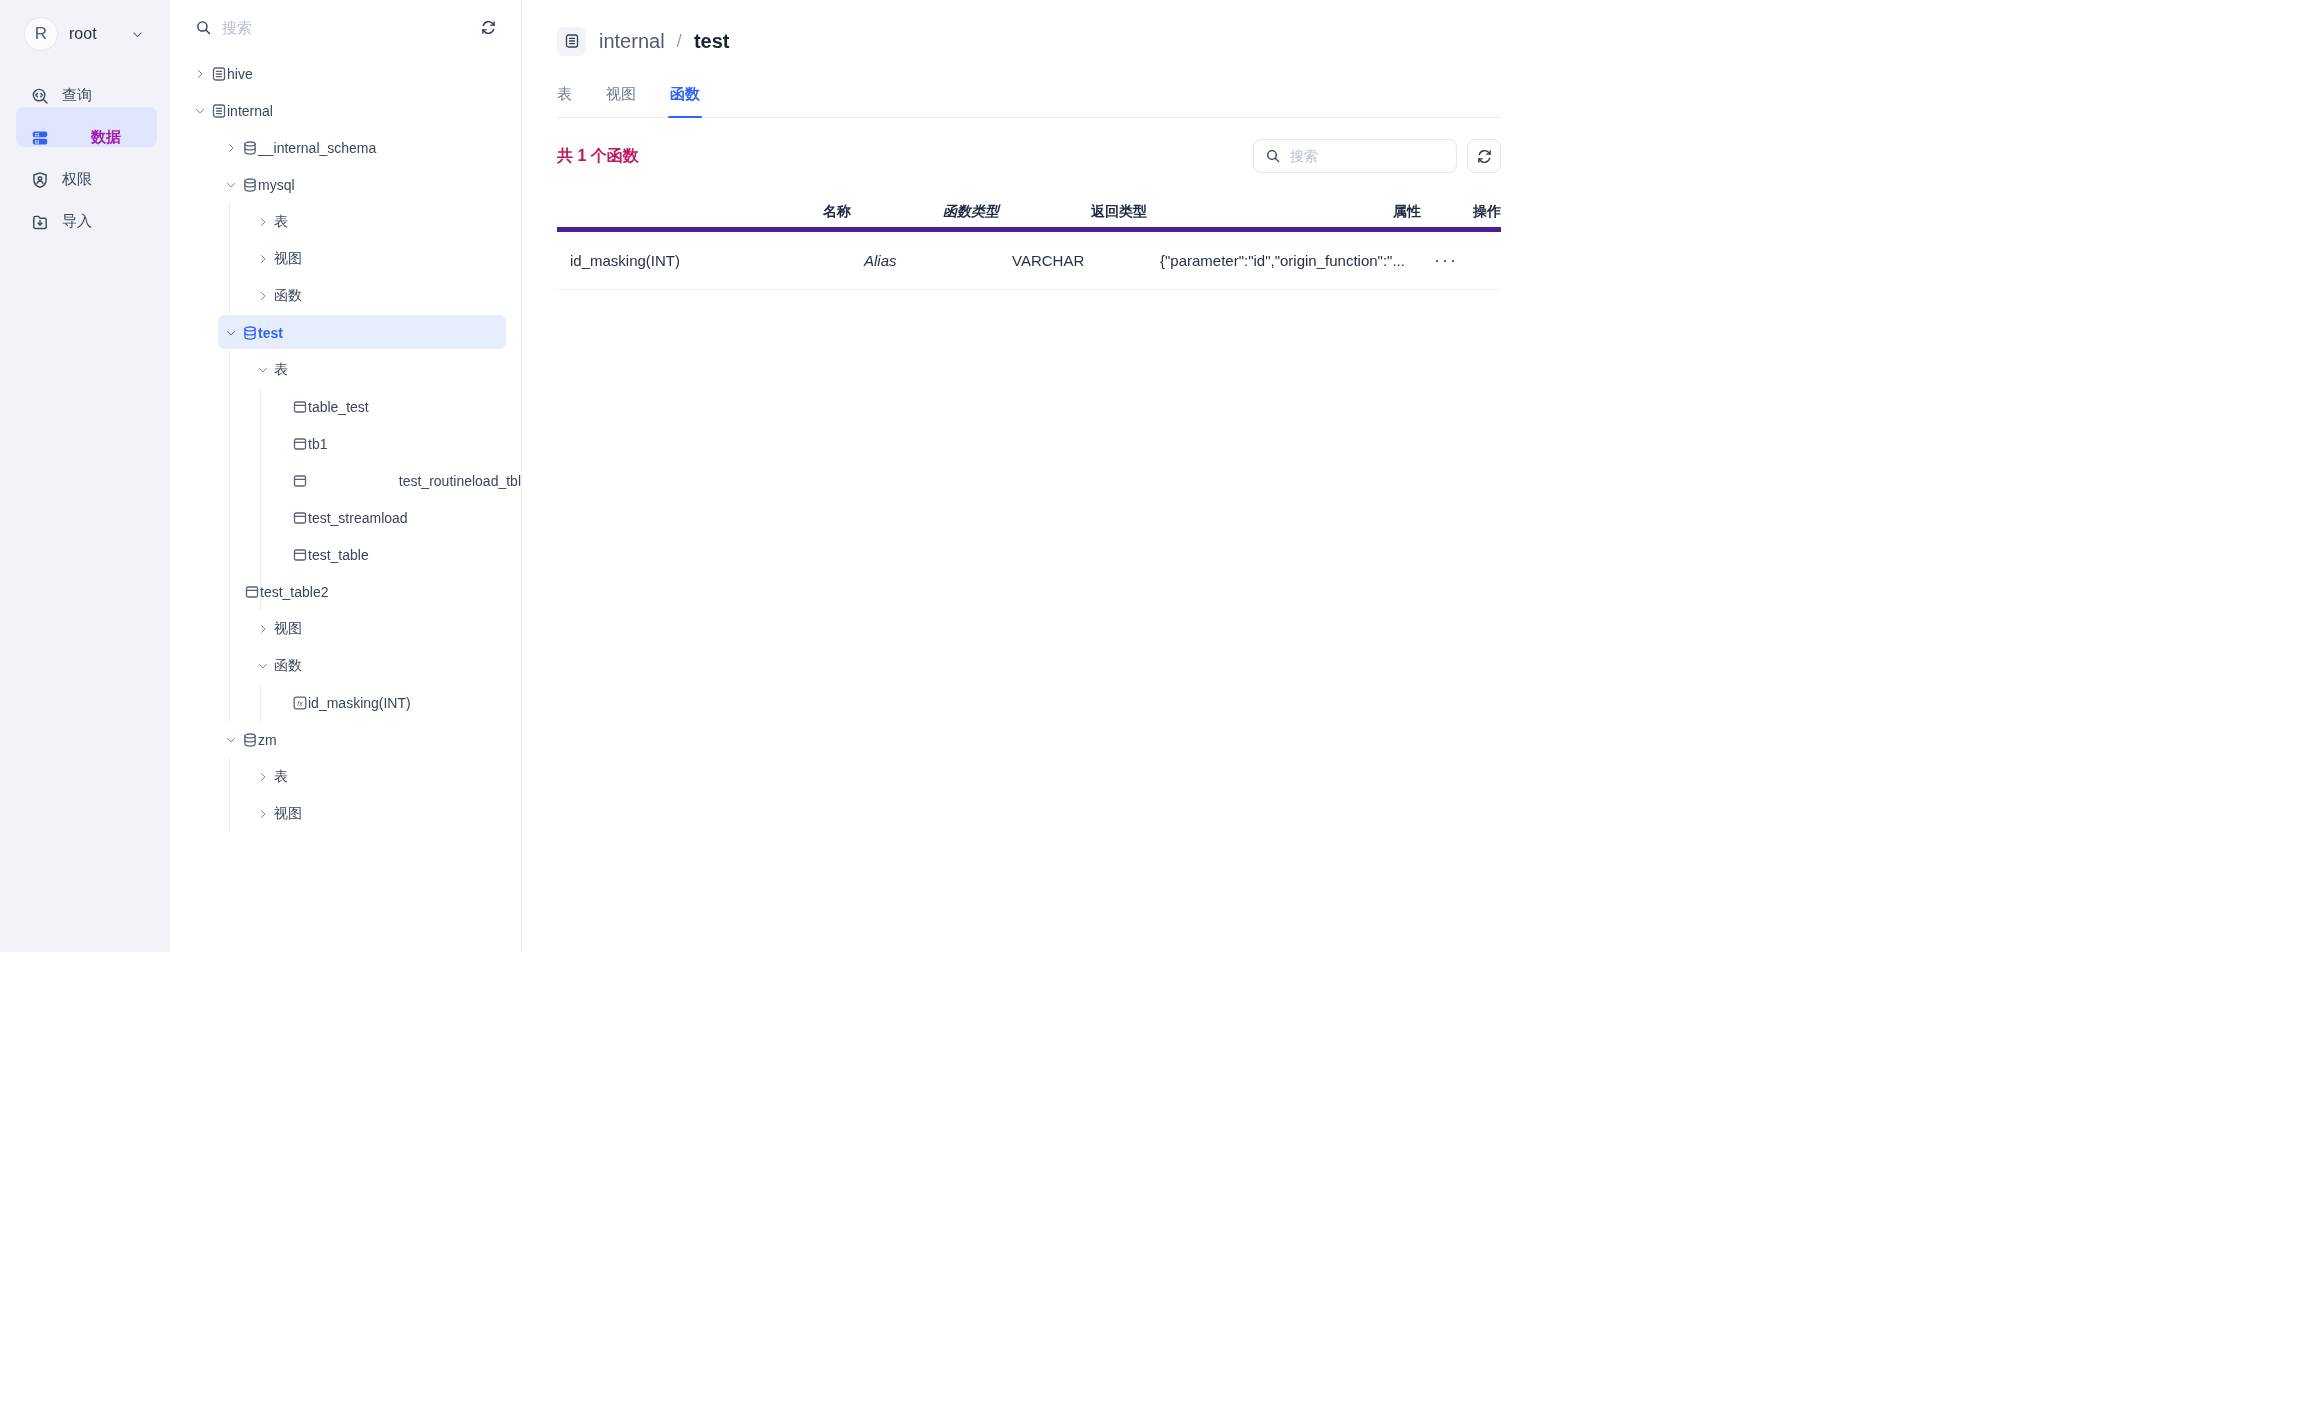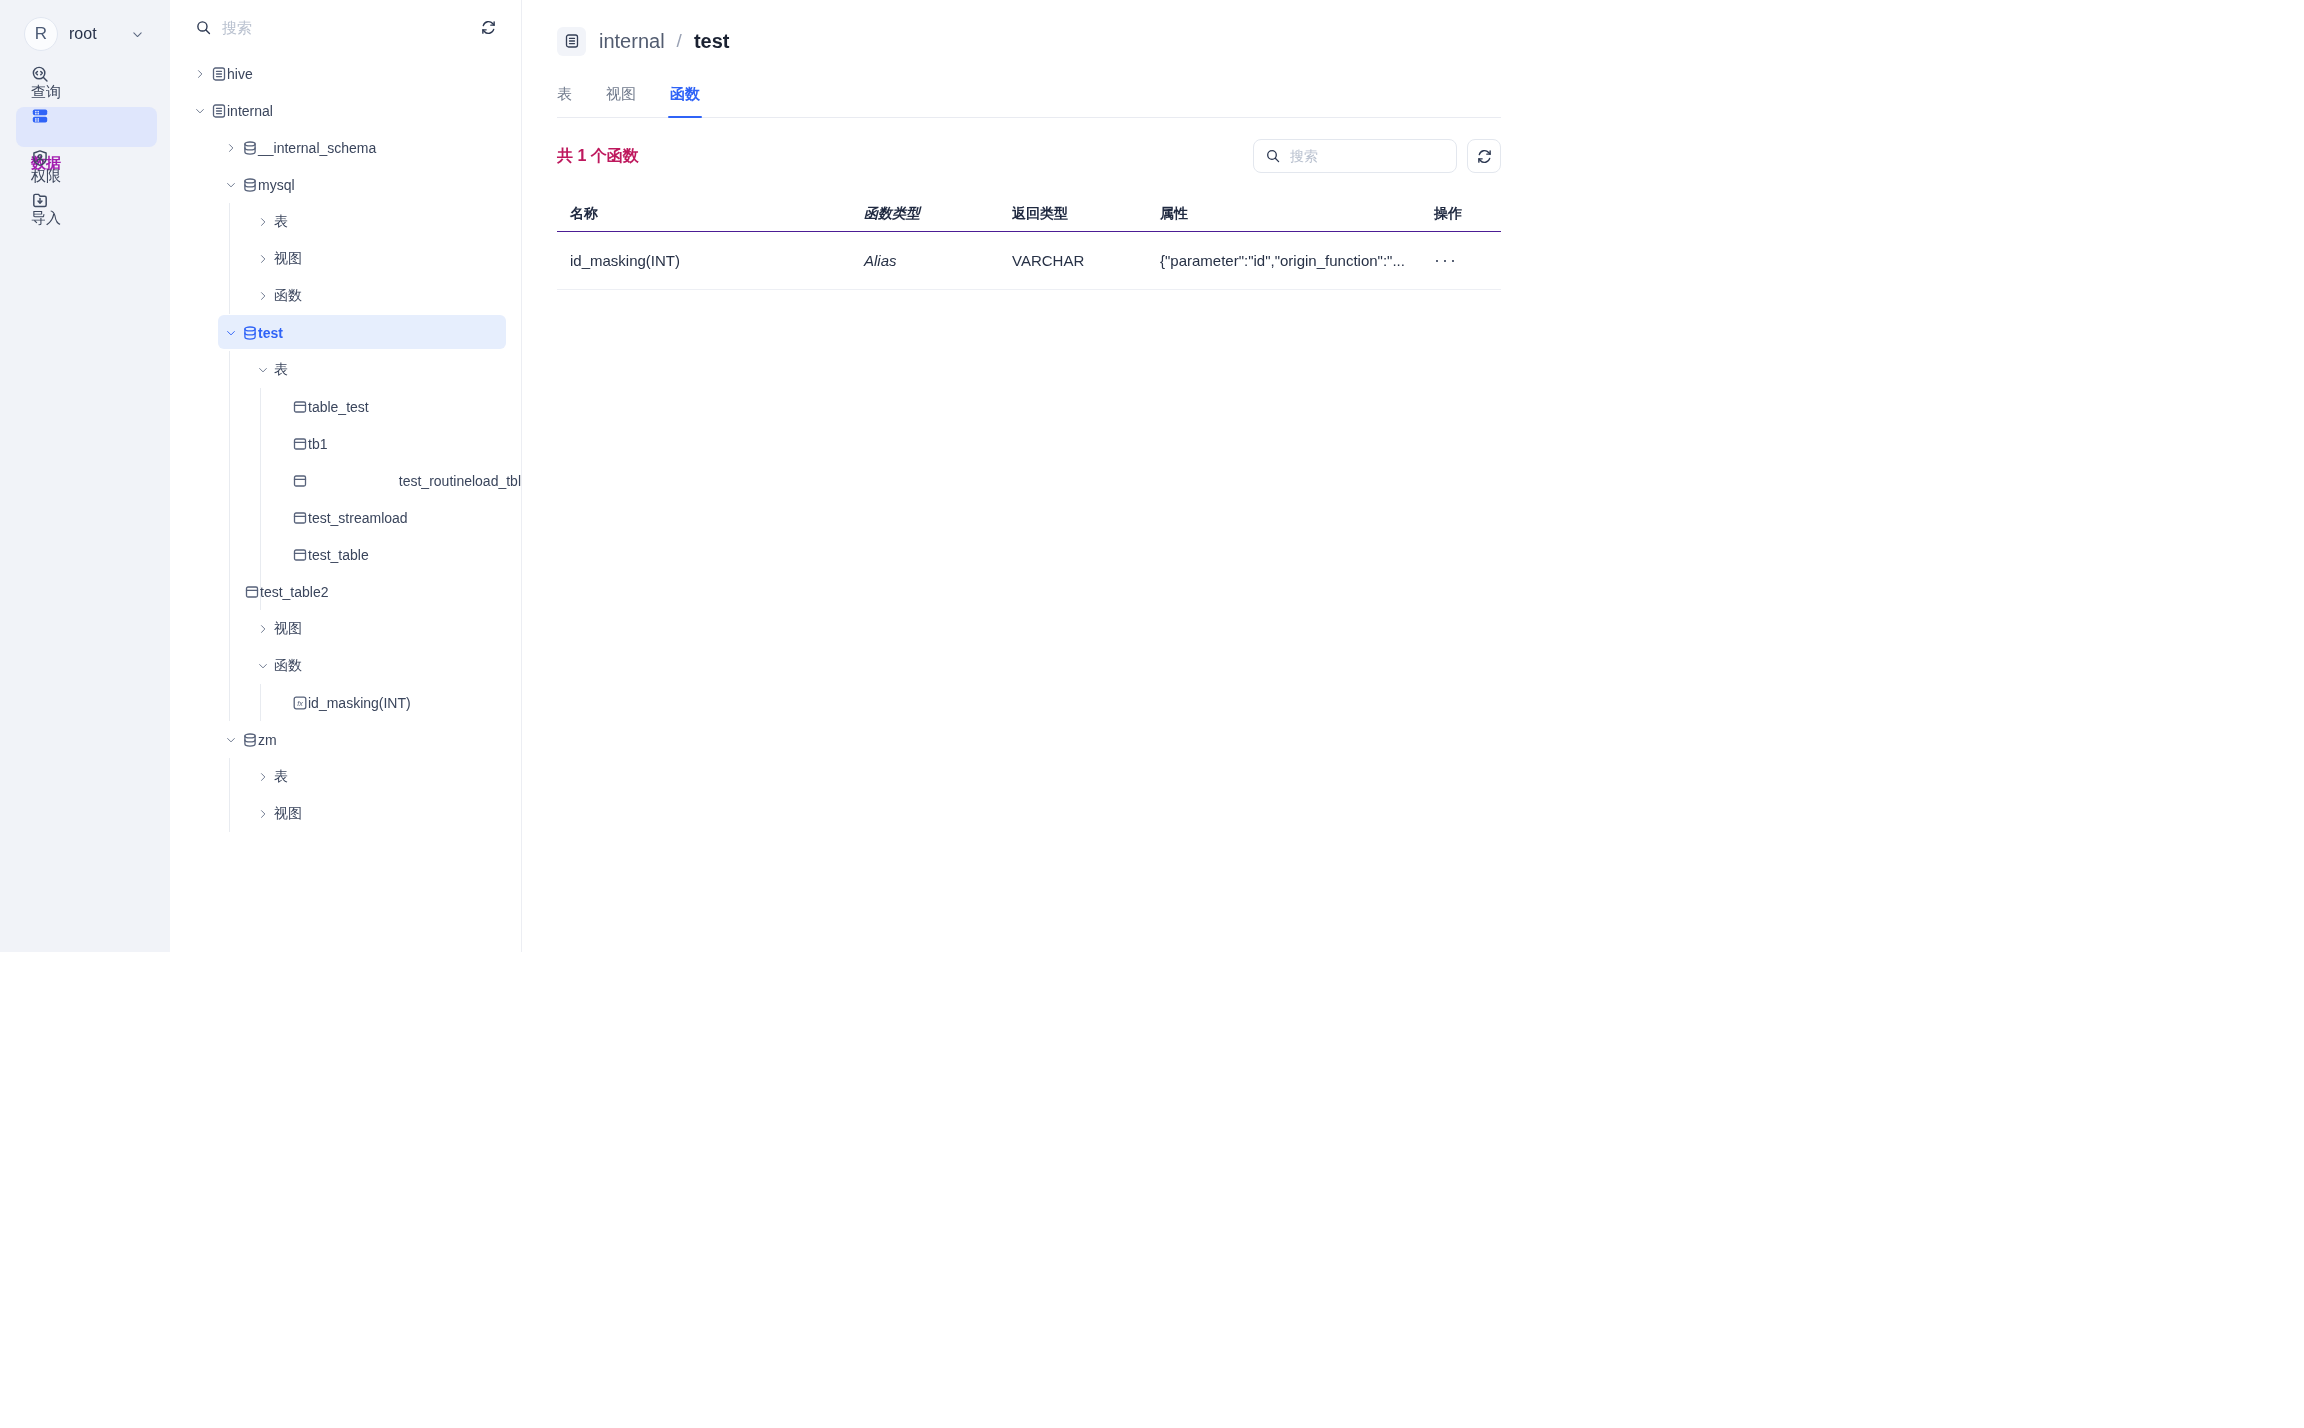--- a/index.html
+++ b/index.html
@@ -11,22 +11,22 @@
   .app { display:flex; width:1536px; height:952px; }
 
   
   .sidebar { width:170px; background:#f1f3f8; flex-shrink:0; padding-top:14px; }
   .user-row { display:flex; align-items:center; padding:0 26px 0 24px; height:40px; cursor:pointer; }
   .avatar { width:34px; height:34px; border-radius:50%; background:#fbfcfe; border:1px solid #e2e7f1;
             display:flex; align-items:center; justify-content:center; font-size:17px; color:#4b5a75; flex-shrink:0; }
   .user-name { margin-left:11px; font-size:16px; color:#28324a; }
   .user-caret { margin-left:auto; color:#5b6780; display:flex; }
   .nav { margin-top:11px; padding:0 13px 0 16px; display:flex; flex-direction:column; gap:2px; }
-  .nav-item { height:40px; border-radius:8px; display:flex; align-items:flex-start; padding-left:15px;
-              font-size:15px; color:#3c465c; cursor:pointer;flex-direction:column; }
+  .nav-item { height:40px; border-radius:8px; display:flex; align-items:flex-end; padding-left:15px;
+              font-size:15px; color:#3c465c; cursor:pointer; }
   .nav-item .ni-icon { width:18px; height:18px; display:flex; margin-right:13px; color:#3f4a61; }
   .nav-item.active { background:#dfe6fc; color:#a21caf; font-weight:bold;gap:29px; }
   .nav-item.active .ni-icon { color:#2f63f7; }
 
   
   .tree-panel { width:352px; flex-shrink:0; background:#fff; border-right:1px solid #eceef3;
                 display:flex; flex-direction:column; }
   .tree-search { height:54px; display:flex; align-items:center; padding:0 22px 0 25px; flex-shrink:0; }
   .tree-search .ts-icon { color:#2b3750; display:flex; margin-right:10px; }
   .tree-search input { flex:1; border:none; outline:none; font-size:15px; color:#28324a;
@@ -64,21 +64,21 @@
   .search-box { width:204px; height:34px; border:1px solid #e3e7ee; border-radius:8px; background:#fff;
                 display:flex; align-items:center; padding:0 11px; }
   .search-box .sb-icon { color:#2b3750; display:flex; margin-right:9px; }
   .search-box input { flex:1; border:none; outline:none; font-size:14px; color:#28324a;
                       font-family:inherit; background:transparent; min-width:0; }
   .search-box input::placeholder { color:#b9c1cf; }
   .refresh-btn { width:34px; height:34px; border:1px solid #e3e7ee; border-radius:8px; background:#fff;
                  display:flex; align-items:center; justify-content:center; color:#2b3750; cursor:pointer; }
   .fn-table { margin-top:23px; }
   .thead, .trow { display:flex; align-items:center; }
-  .thead { height:36px; border-bottom:1px solid #4c1d95; }
+  .thead { height:36px; border-bottom:5px solid #4c1d95;text-align:right; }
   .th { font-size:14px; font-weight:bold; color:#1f2940; padding-left:13px; }
   .trow { height:58px; border-bottom:1px solid #edeff4; }
   .td { font-size:15px; color:#273146; padding-left:13px; white-space:nowrap; overflow:hidden; text-overflow:ellipsis; }
   .c0 { width:294px; } .c1 { width:148px;font-style:italic; } .c2 { width:148px; } .c3 { width:274px; } .c4 { flex:1; }
   .row-actions { font-size:18px; letter-spacing:2px; color:#3f4a61; cursor:pointer; line-height:10px; }
   svg { display:block; width:100%; height:100%; }
 </style>
 </head>
 <body>
 

